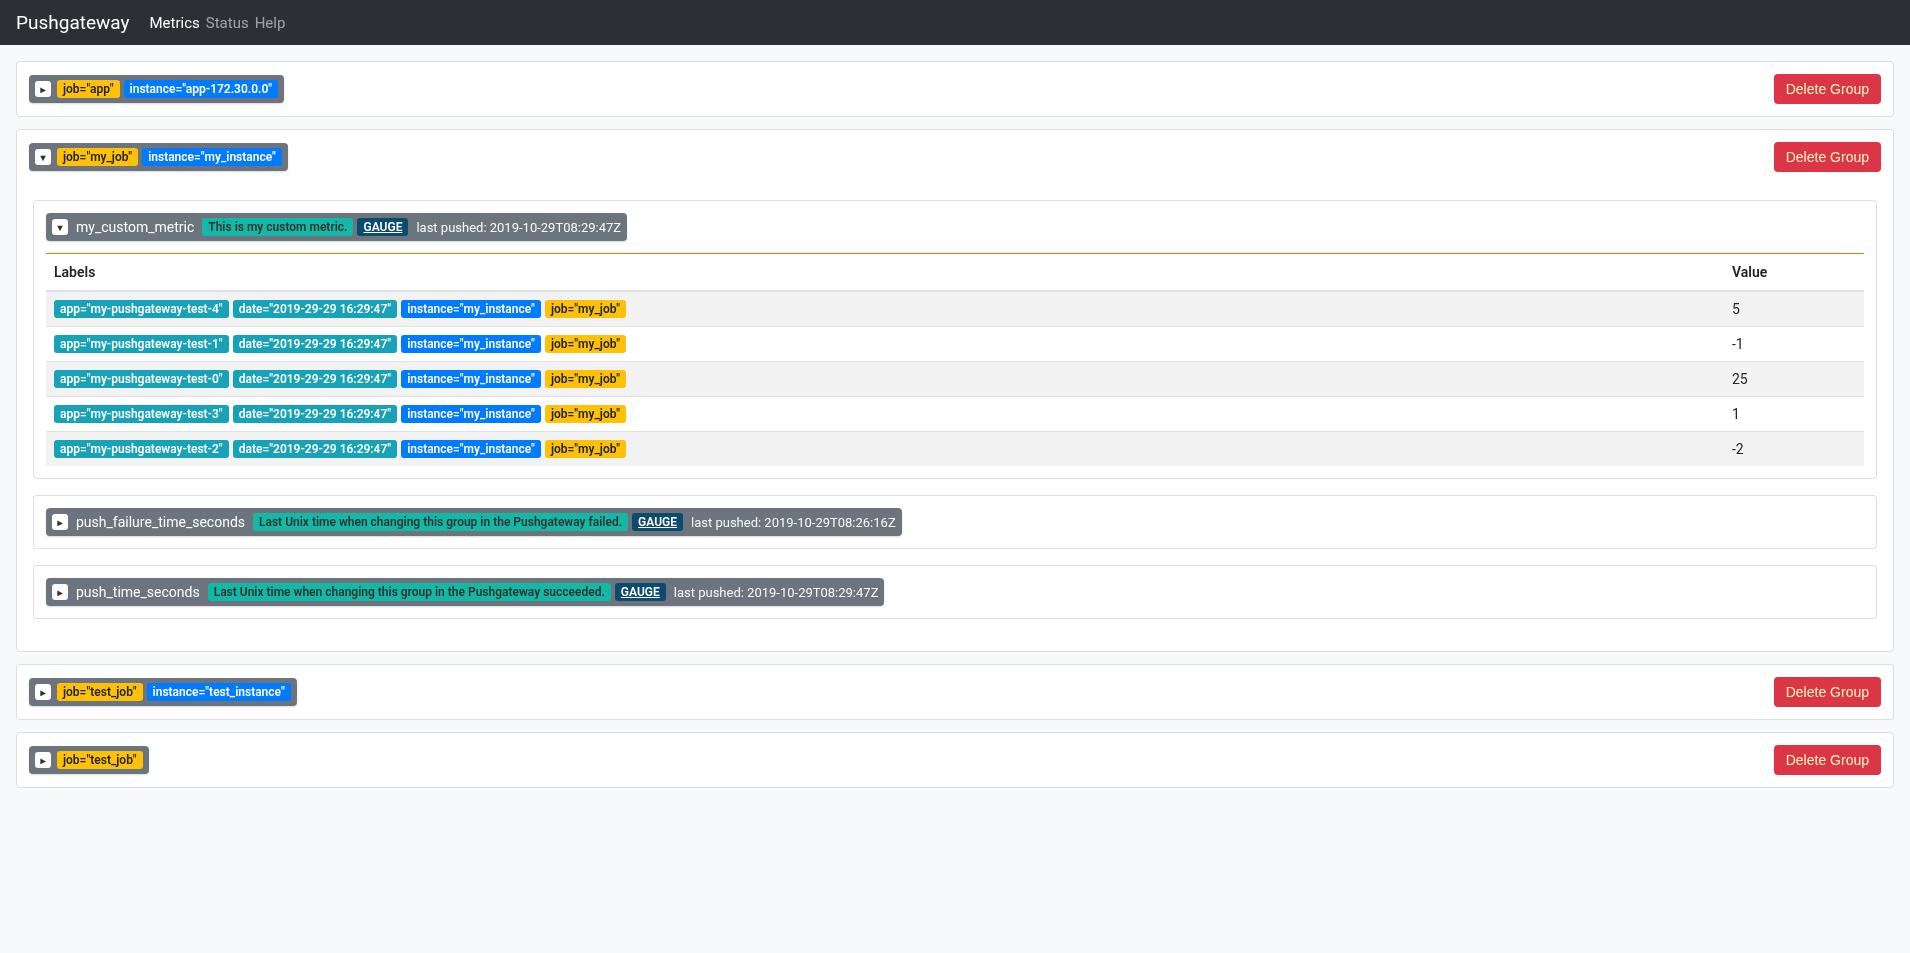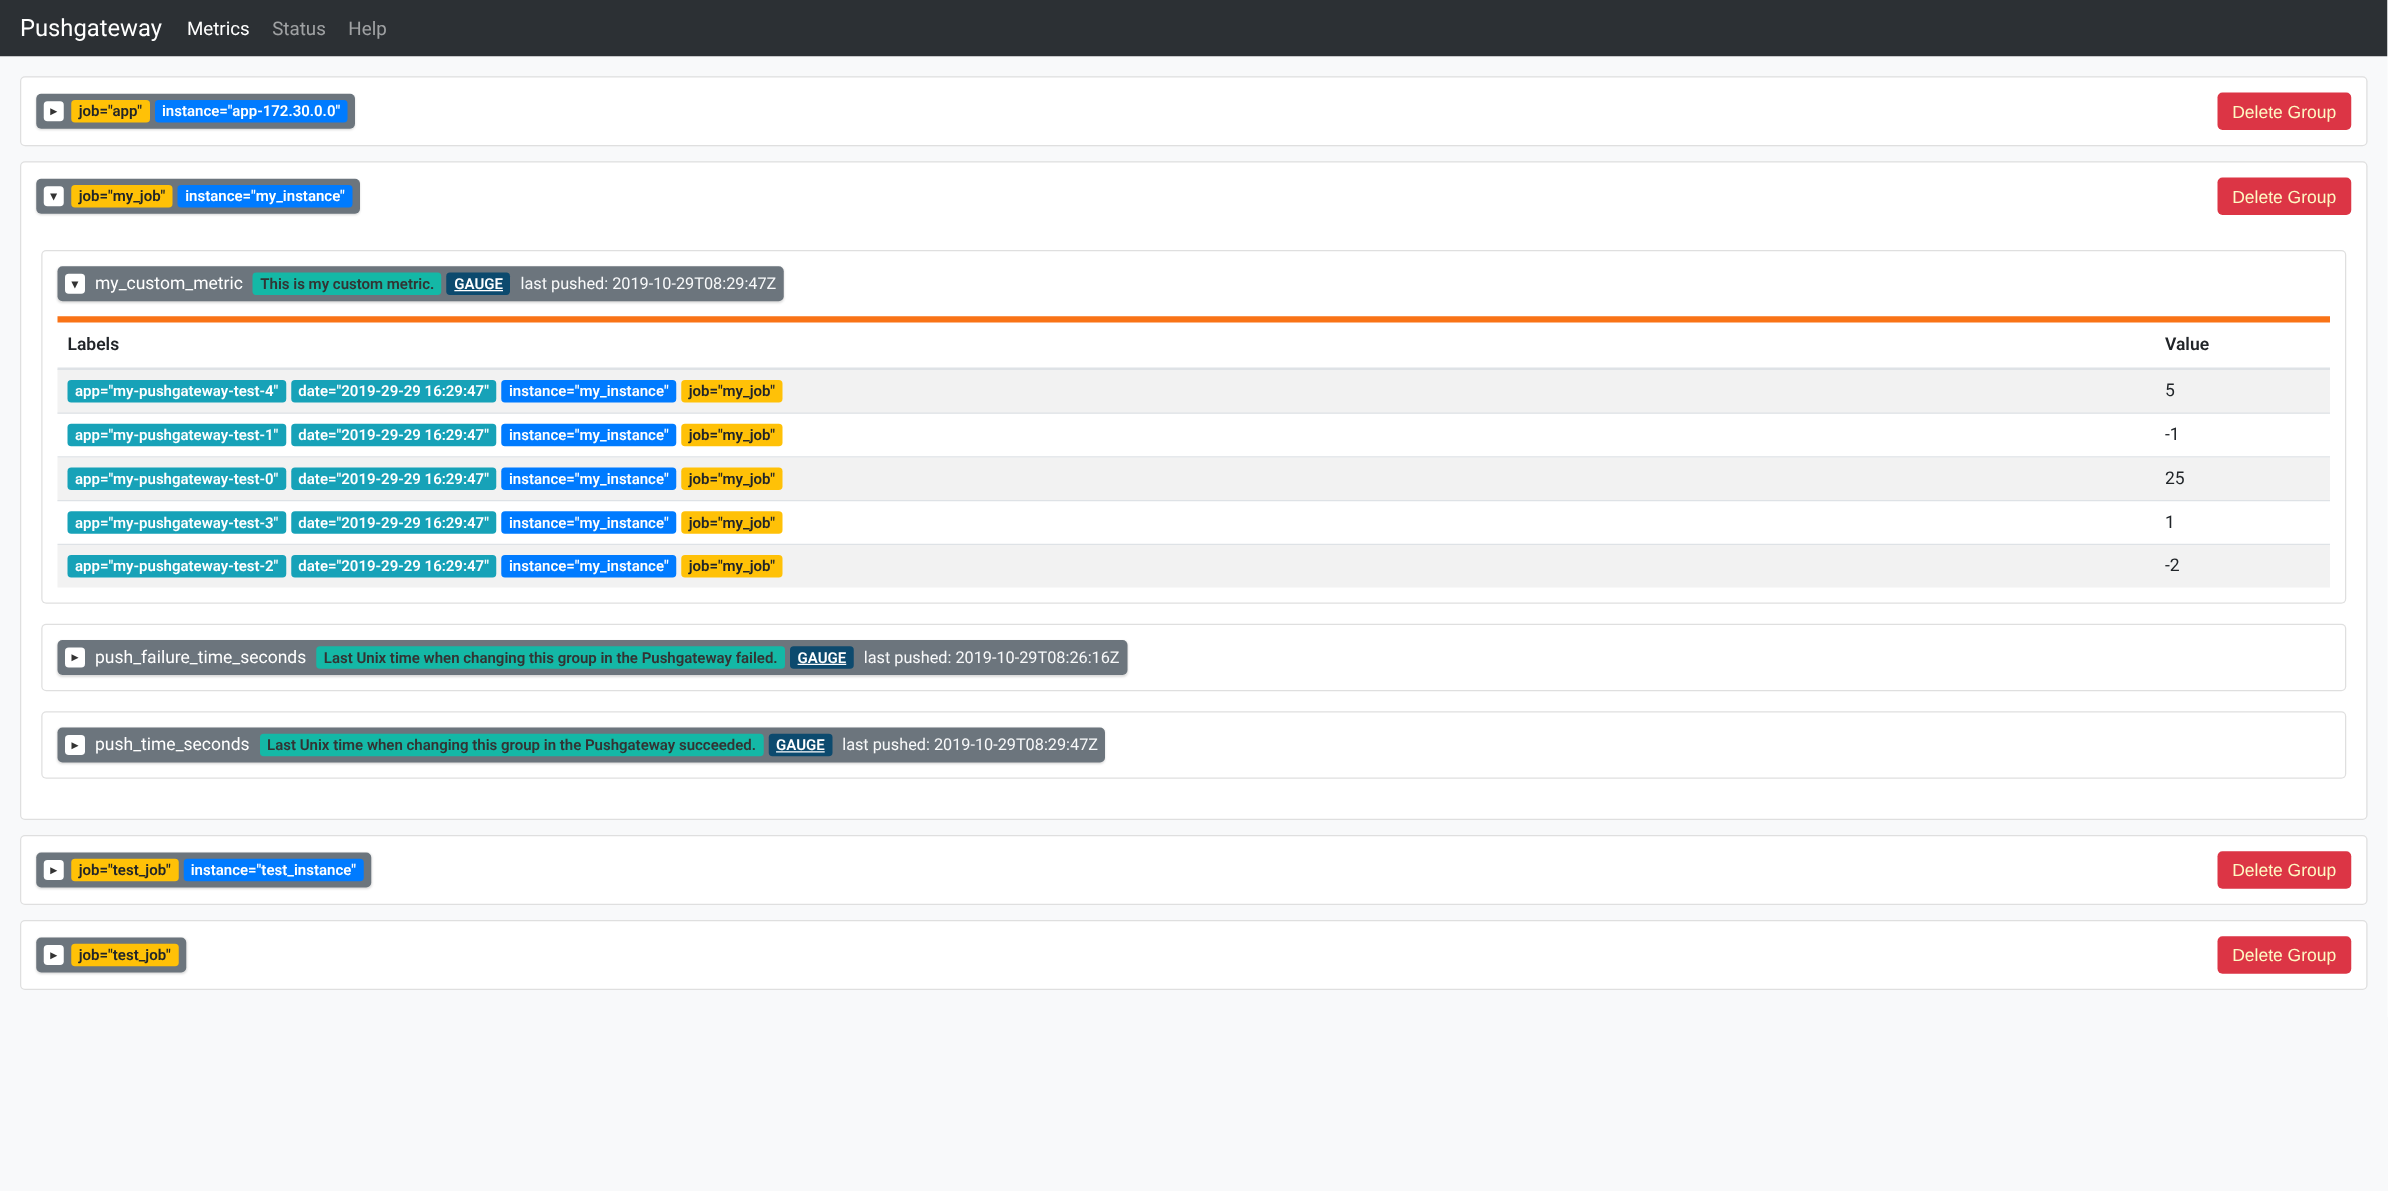--- a/index.html
+++ b/index.html
@@ -1,20 +1,20 @@
 <!DOCTYPE html>
 <html><head>
 <meta charset="utf-8">
 <style>
 * { margin: 0; padding: 0; box-sizing: border-box; }
 body { font-family: -apple-system, BlinkMacSystemFont, "Segoe UI", Roboto, sans-serif; font-size: 14px; background: #f8f9fa; color: #212529; }
 
 .navbar { background: #2c3034; color: #fff; padding: 8px 16px; display: flex; align-items: center; height: 45px; }
 .navbar-brand { font-size: 19px; font-weight: 400; color: #fff; margin-right: 20px; }
-.navbar-nav { display: flex; gap: 18px; }
+.navbar-nav { display: flex; gap: 6px; }
 .nav-link { color: rgba(255,255,255,0.55); font-size: 15px; cursor: pointer; }
 .nav-link.active { color: #fff; }
 
 .container { padding: 16px; }
 
 .card { background: #fff; border: 1px solid rgba(0,0,0,0.125); border-radius: 4px; margin-bottom: 12px; }
 .group-header { display: flex; align-items: center; justify-content: space-between; padding: 12px; }
 .group-header-left { display: flex; align-items: center; }
 
 .pill-wrap { display: inline-flex; align-items: center; background: #6c757d; border-radius: 4px; padding: 5px 6px; gap: 4px; cursor: pointer; box-shadow: 0 1px 2px rgba(0,0,0,0.15); }
@@ -32,21 +32,21 @@
 .pushed-text { color: #f8f9fa; font-size: 13px; margin-left: 4px; }
 
 .btn-danger { background: #dc3545; color: #fef9c3; border: none; padding: 7px 12px; border-radius: 4px; font-size: 14px; cursor: pointer; }
 
 .card-body { padding: 16px; }
 .nested-card { background: #fff; border: 1px solid rgba(0,0,0,0.125); border-radius: 4px; margin-bottom: 16px; }
 .nested-header { padding: 12px; }
 
 .table-container { padding: 0 12px 12px 12px; }
 table { width: 100%; border-collapse: collapse; }
-th { text-align: left; padding: 10px 8px; font-weight: 600; border-bottom: 2px solid #dee2e6; border-top: 5px solid #f97316; }
+th { text-align: left; padding: 10px 8px; font-weight: 600; border-bottom: 2px solid #dee2e6; border-top: 1px solid #f97316; }
 td { padding: 8px; border-top: 1px solid #dee2e6; }
 tbody tr:nth-child(odd) { background: #f2f2f2; }
 tbody tr:nth-child(even) { background: #fff; }
 .labels-cell .badge { margin-right: 4px; }
 .value-col { width: 140px; }
 </style>
 </head>
 <body>
 
 <nav class="navbar">

